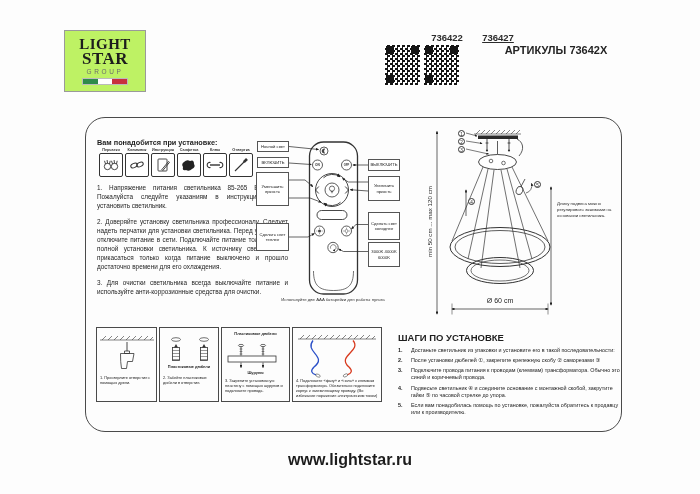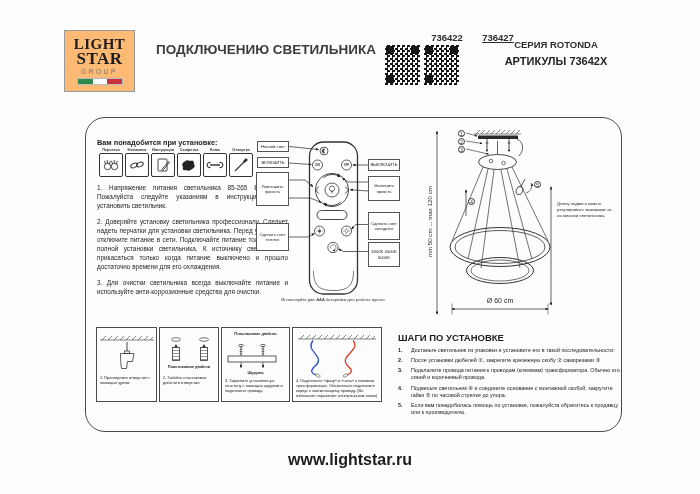--- a/index.html
+++ b/index.html
@@ -3,21 +3,21 @@
 <meta charset="utf-8">
 <style>
   html,body{margin:0;padding:0;}
   body{
     width:700px;height:494px;position:relative;overflow:hidden;
     background:#fdfdfd;color:#222;
     font-family:"Liberation Sans", sans-serif;
   }
   .abs{position:absolute;box-sizing:border-box;}
   
-  .logo-box{left:64px;top:30px;width:71px;height:62px;border:1px solid #9a9a9a;background:#fdba74;
+  .logo-box{left:64px;top:30px;width:82px;height:62px;border:1px solid #9a9a9a;background:#bef264;
     display:flex;flex-direction:column;align-items:center;justify-content:center;z-index:2;}
   .logo-l1{font-family:"Liberation Serif",serif;font-weight:bold;font-size:15px;line-height:13px;letter-spacing:.5px;color:#1d1d1d;}
   .logo-l2{font-family:"Liberation Serif",serif;font-weight:bold;font-size:17px;line-height:15px;letter-spacing:.5px;color:#1d1d1d;}
   .logo-l3{font-size:6.5px;letter-spacing:2.6px;color:#6c6c6c;margin-top:2px;}
   .logo-flag{width:44px;height:5px;margin-top:3px;border:0.5px solid #bbb;
     background:linear-gradient(90deg,#2e8b4a 0 33%,#fff 33% 67%,#c8313e 67% 100%);}
   .doc-title{left:142px;top:41px;width:248px;text-align:center;font-weight:bold;font-size:13.5px;line-height:1.32;color:#3c3c3c;z-index:2;}
   .qr-label{top:32px;width:36px;text-align:center;font-weight:bold;font-size:9.5px;color:#2b2b2b;z-index:2;margin-left:44px;}
   .qr{top:45px;width:35px;height:40px;z-index:2;
     background:repeating-conic-gradient(#151515 0% 25%, #fff 0% 50%) 0 0/5px 5px;
@@ -211,30 +211,28 @@
 </svg>
 
 <div class="abs logo-box">
   <div class="logo-l1">LIGHT</div>
   <div class="logo-l2">STAR</div>
   <div class="logo-l3">GROUP</div>
   <div class="logo-flag"></div>
 </div>
 
 <div class="abs doc-title">
-  <div>ПОДКЛЮЧЕНИЮ СВЕТИЛЬНИКА</div>
 </div>
 
 <div class="abs qr-label" style="left:385px;">736422</div>
 <div class="abs qr-label" style="left:436px;text-decoration:underline;">736427</div>
 <div class="abs qr" style="left:385px;"></div>
 <div class="abs qr" style="left:424px;"></div>
 
 <div class="abs series">
-  <div class="series-l1">СЕРИЯ ROTONDA</div>
   <div class="series-l2">АРТИКУЛЫ 73642X</div>
 </div>
 
 <div class="abs main-panel"></div>
 
 <div class="abs tools-head">Вам понадобится при установке:</div>
 <div class="abs tools-row">
   <div class="tool">
     <div class="tool-label">Перчатки</div>
     <div class="tool-box">

